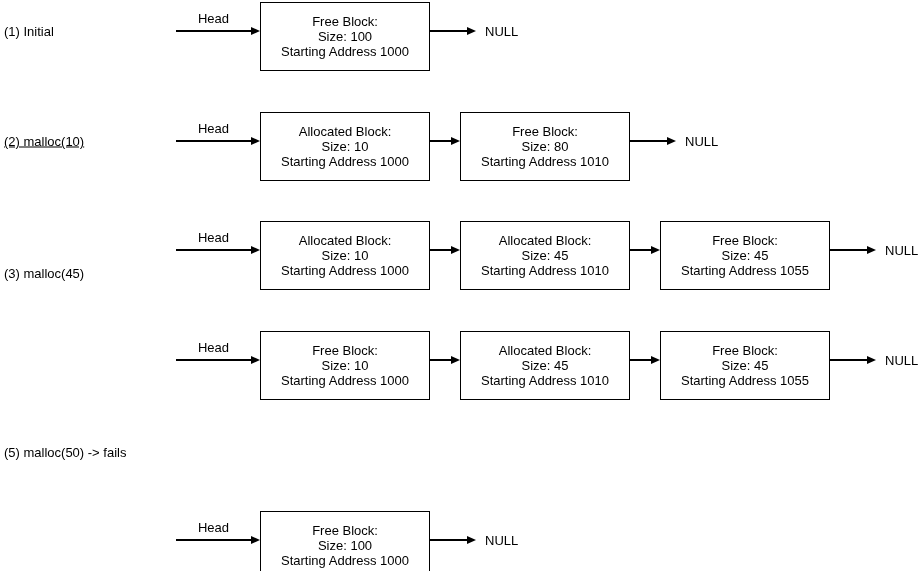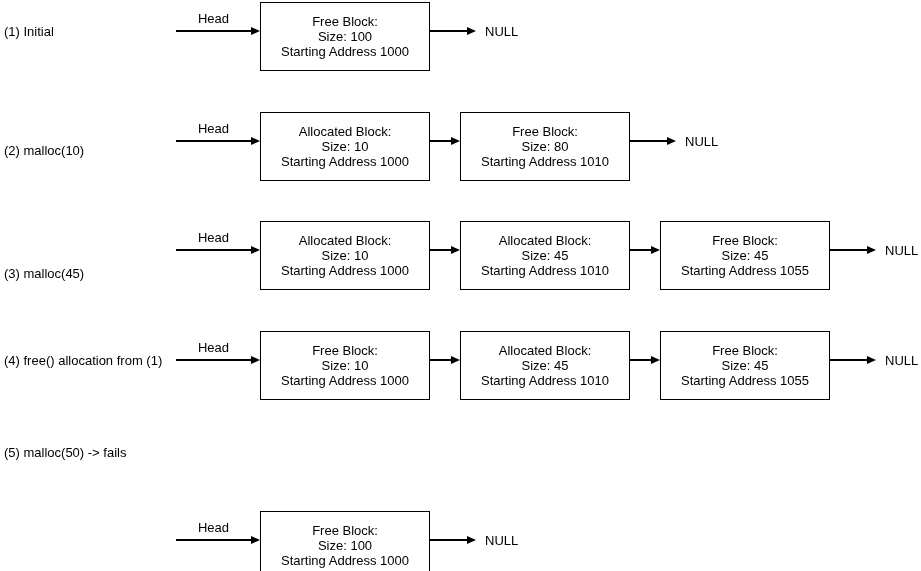--- a/index.html
+++ b/index.html
@@ -74,21 +74,21 @@
     <div class="arrowhead" style="left: 251px; top: 26.5px;"></div>
     <div class="head-label" style="left: 213.5px; top: 28px;">Head</div>
     <div class="block-box" style="left: 260px; top: 2px;">
       <div class="block-line">Free Block:</div>
       <div class="block-line">Size: 100</div>
       <div class="block-line">Starting Address 1000</div>
     </div>
     <div class="arrow-line" style="left: 430px; width: 38px; top: 30px;"></div>
     <div class="arrowhead" style="left: 467px; top: 26.5px;"></div>
     <div class="null-label" style="left: 485px; top: 31px;">NULL</div>
-    <div class="row-label" style="left: 4px; top: 150px;">(2) malloc(10)</div>
+    <div class="row-label" style="left: 4px; top: 141px; text-decoration: underline;">(2) malloc(10)</div>
     <div class="arrow-line" style="left: 176px; width: 76px; top: 140px;"></div>
     <div class="arrowhead" style="left: 251px; top: 136.5px;"></div>
     <div class="head-label" style="left: 213.5px; top: 138px;">Head</div>
     <div class="block-box" style="left: 260px; top: 112px;">
       <div class="block-line">Allocated Block:</div>
       <div class="block-line">Size: 10</div>
       <div class="block-line">Starting Address 1000</div>
     </div>
     <div class="arrow-line" style="left: 430px; width: 22px; top: 140px;"></div>
     <div class="arrowhead" style="left: 451px; top: 136.5px;"></div>
@@ -119,21 +119,20 @@
     <div class="arrow-line" style="left: 630px; width: 22px; top: 249px;"></div>
     <div class="arrowhead" style="left: 651px; top: 245.5px;"></div>
     <div class="block-box" style="left: 660px; top: 221px;">
       <div class="block-line">Free Block:</div>
       <div class="block-line">Size: 45</div>
       <div class="block-line">Starting Address 1055</div>
     </div>
     <div class="arrow-line" style="left: 830px; width: 38px; top: 249px;"></div>
     <div class="arrowhead" style="left: 867px; top: 245.5px;"></div>
     <div class="null-label" style="left: 885px; top: 250px;">NULL</div>
-    <div class="row-label" style="left: 4px; top: 360px;">(4) free() allocation from (1)</div>
     <div class="arrow-line" style="left: 176px; width: 76px; top: 359px;"></div>
     <div class="arrowhead" style="left: 251px; top: 355.5px;"></div>
     <div class="head-label" style="left: 213.5px; top: 357px;">Head</div>
     <div class="block-box" style="left: 260px; top: 331px;">
       <div class="block-line">Free Block:</div>
       <div class="block-line">Size: 10</div>
       <div class="block-line">Starting Address 1000</div>
     </div>
     <div class="arrow-line" style="left: 430px; width: 22px; top: 359px;"></div>
     <div class="arrowhead" style="left: 451px; top: 355.5px;"></div>

